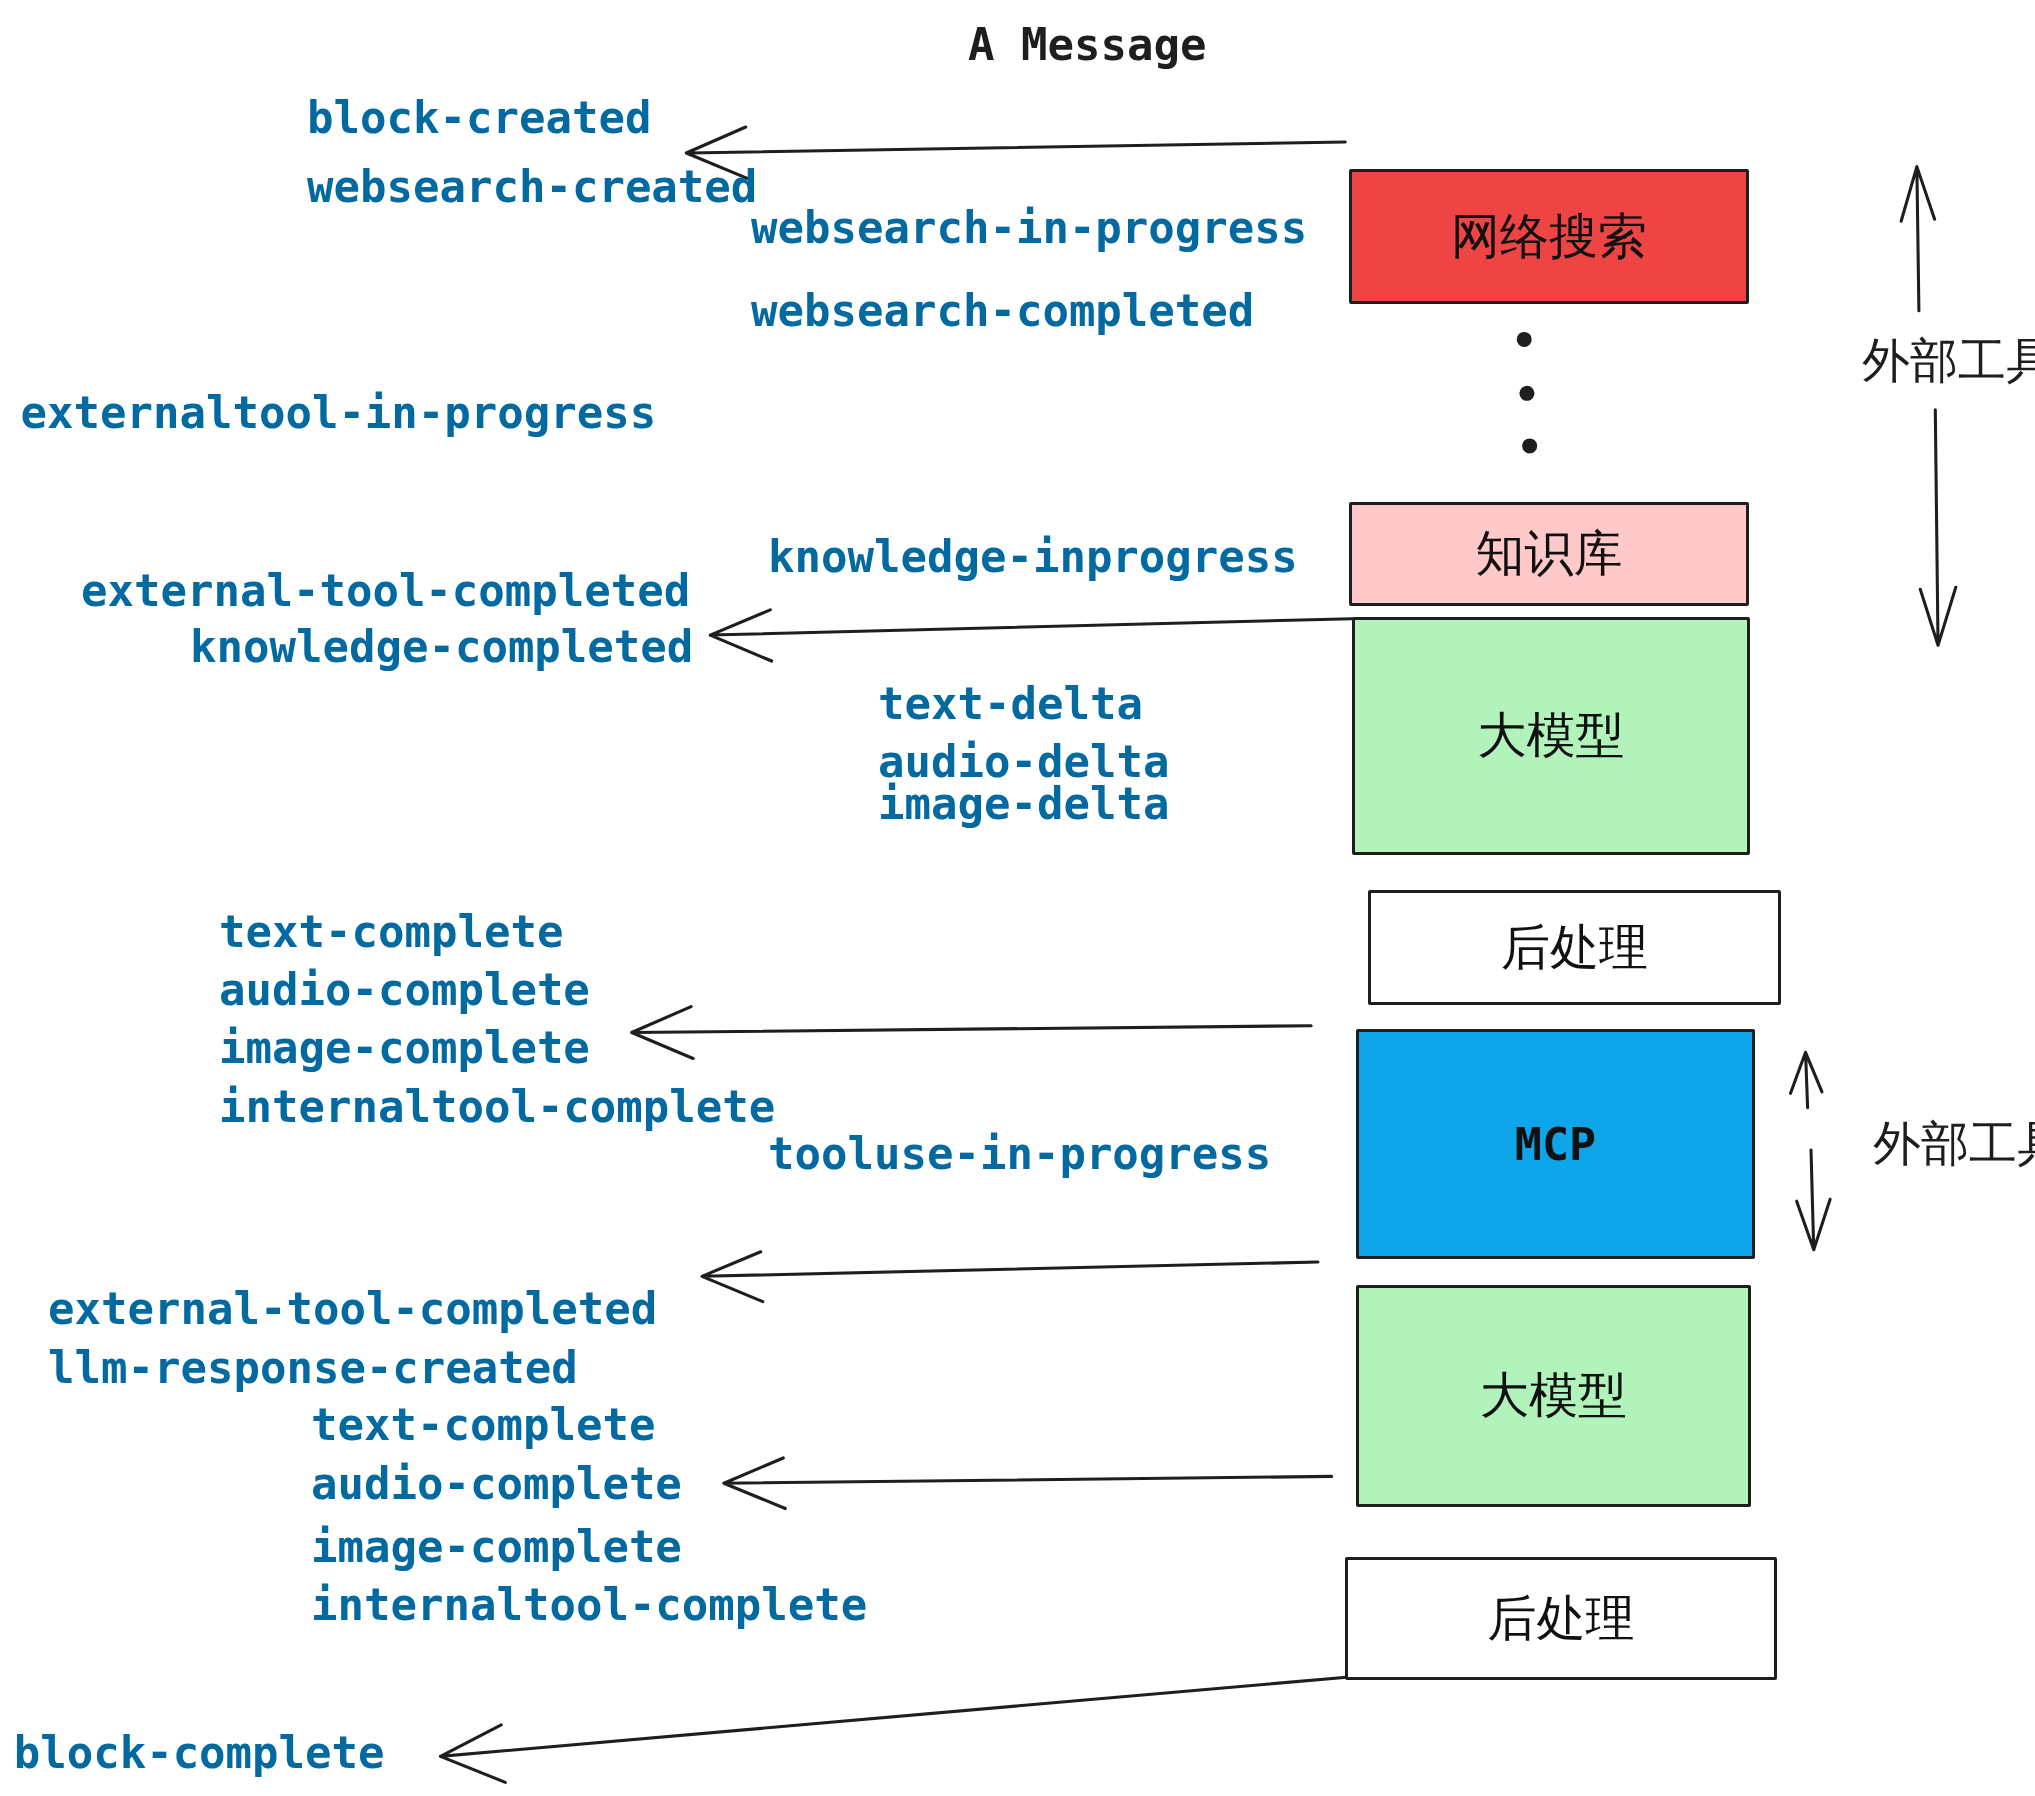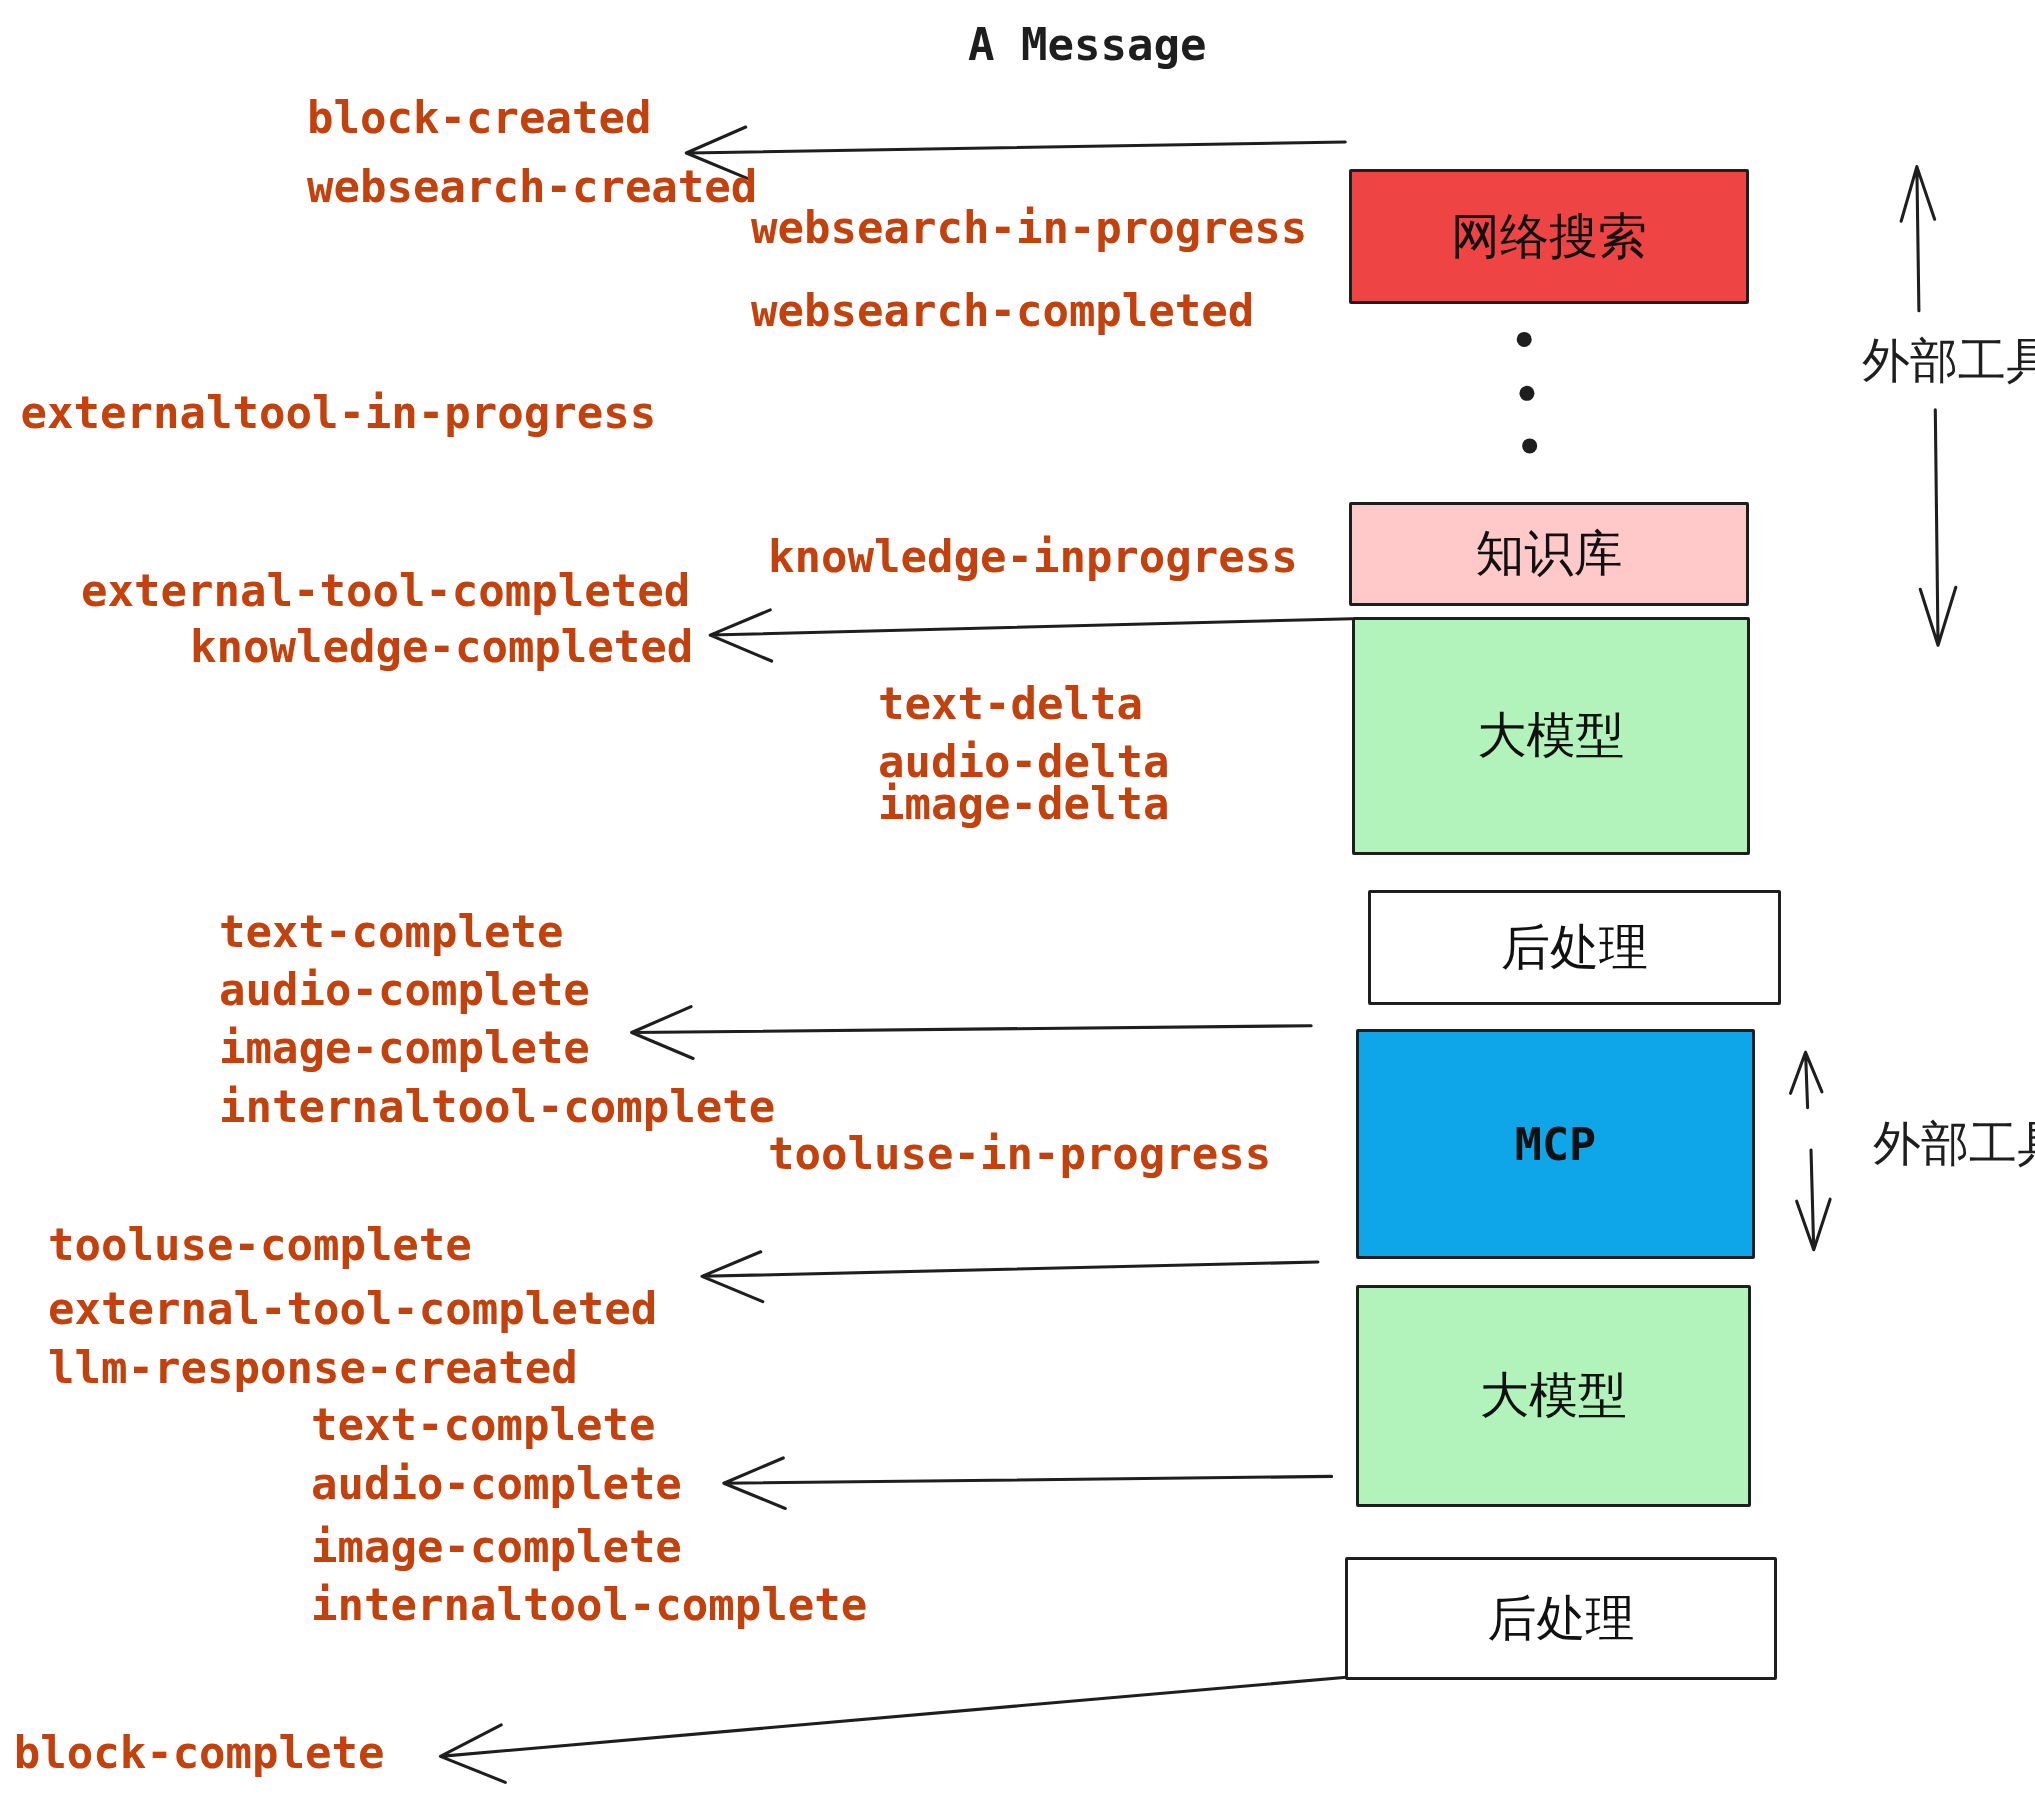--- a/index.html
+++ b/index.html
@@ -19,21 +19,21 @@
   }
   .title {
     position: absolute;
     font: bold 44px "DejaVu Sans Mono", monospace;
     color: #1e1e1e;
     white-space: nowrap;
   }
   .ev {
     position: absolute;
     font: bold 44px "DejaVu Sans Mono", monospace;
-    color: #c2410c;
+    color: #0369a1;
     white-space: nowrap;
     line-height: 1.1;
   }
   .box {
     position: absolute;
     box-sizing: border-box;
     border: 3.4px solid #1e1e1e;
     border-radius: 2px;
     display: flex;
     align-items: center;
@@ -102,21 +102,20 @@
   <div class="ev" style="left:81px;  top:567px">external-tool-completed</div>
   <div class="ev" style="left:190px;  top:623px">knowledge-completed</div>
   <div class="ev" style="left:878px; top:680px">text-delta</div>
   <div class="ev" style="left:878px; top:738px">audio-delta</div>
   <div class="ev" style="left:878px; top:780px">image-delta</div>
   <div class="ev" style="left:219px;  top:908px">text-complete</div>
   <div class="ev" style="left:219px;  top:966px">audio-complete</div>
   <div class="ev" style="left:219px;  top:1024px">image-complete</div>
   <div class="ev" style="left:219px;  top:1083px">internaltool-complete</div>
   <div class="ev" style="left:768px; top:1130px">tooluse-in-progress</div>
-  <div class="ev" style="left:48px;   top:1221px">tooluse-complete</div>
   <div class="ev" style="left:48px;   top:1285px">external-tool-completed</div>
   <div class="ev" style="left:48px;   top:1344px">llm-response-created</div>
   <div class="ev" style="left:311px;  top:1401px">text-complete</div>
   <div class="ev" style="left:311px;  top:1460px">audio-complete</div>
   <div class="ev" style="left:311px;  top:1523px">image-complete</div>
   <div class="ev" style="left:311px;  top:1581px">internaltool-complete</div>
   <div class="ev" style="left:13.7px;   top:1729px">block-complete</div>
 
   <div class="box" style="left: 1349px; top: 169px; width: 400px; height: 135px; background-color: #ef4444;">
     <span class="box-label">网络搜索</span>

